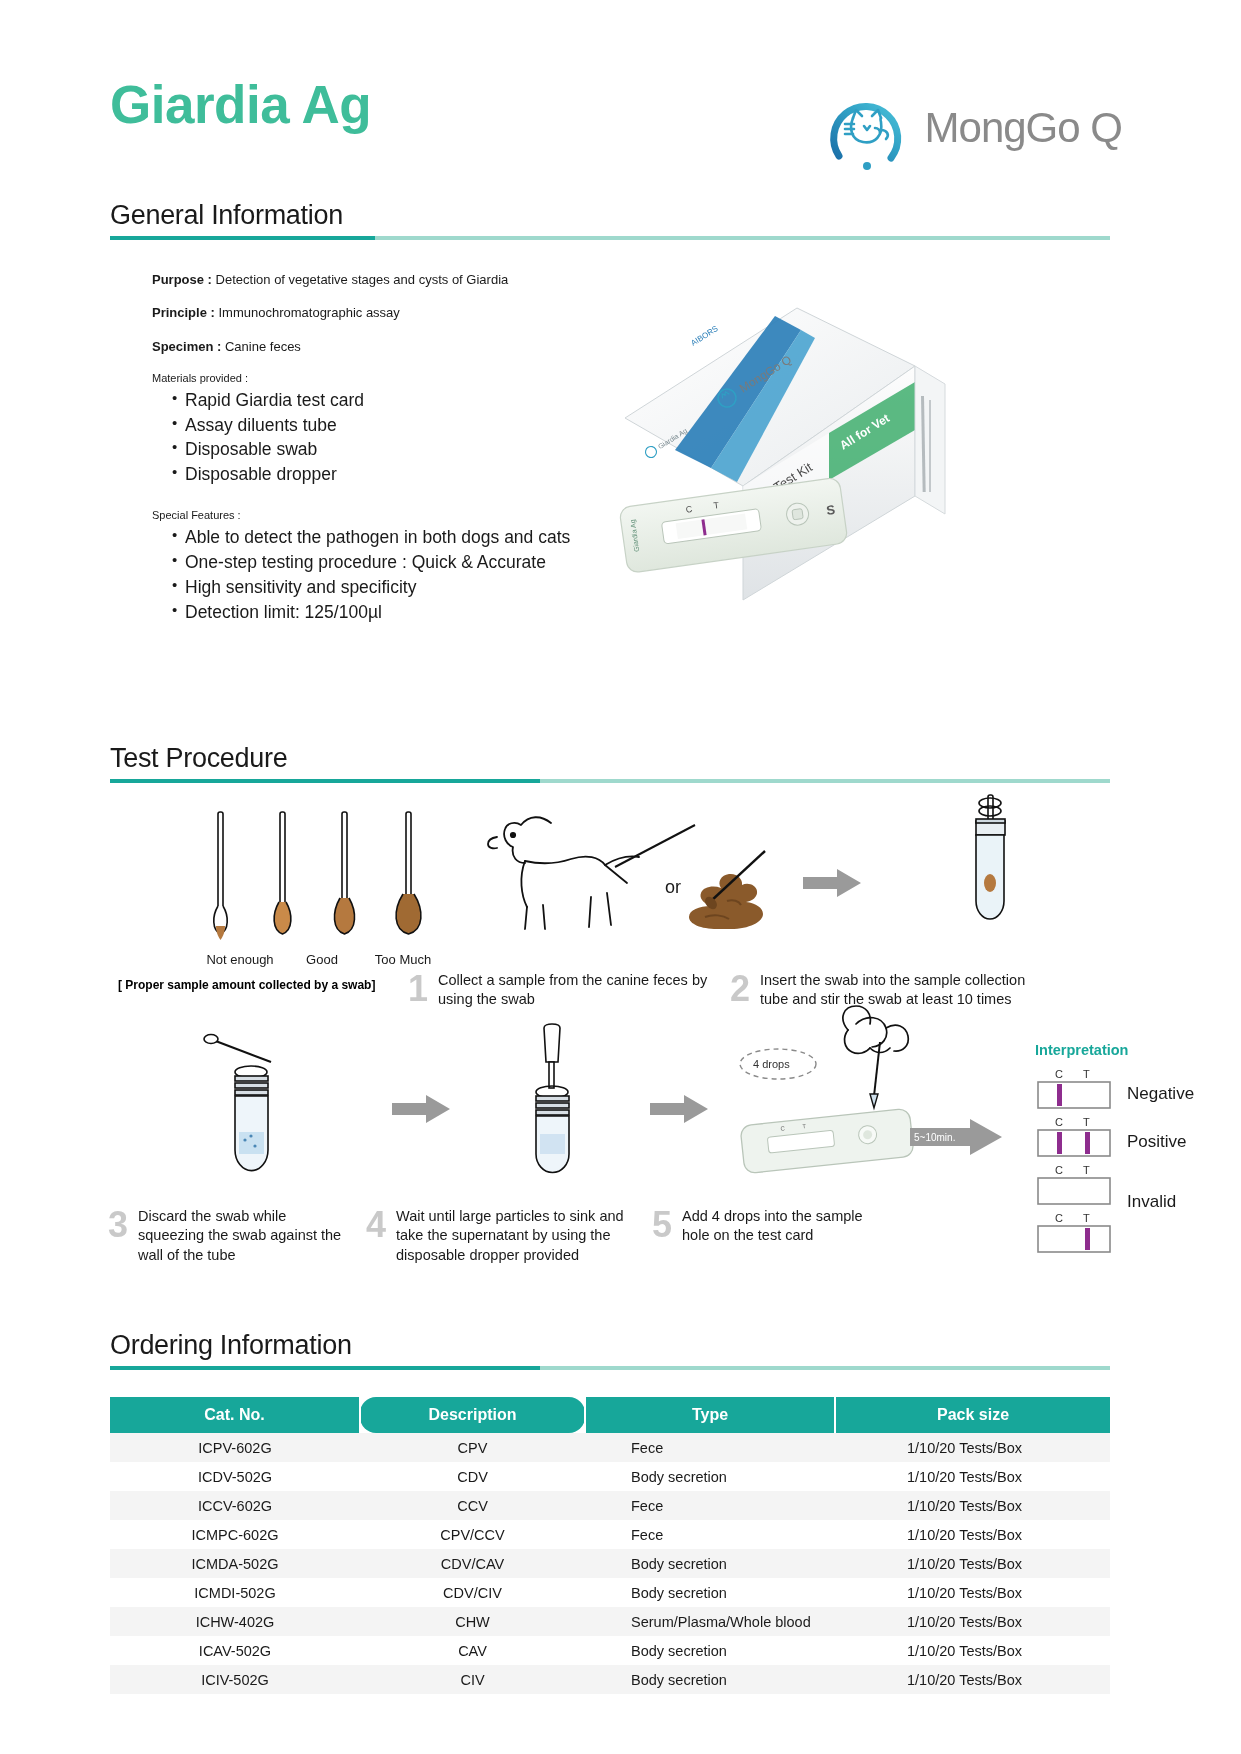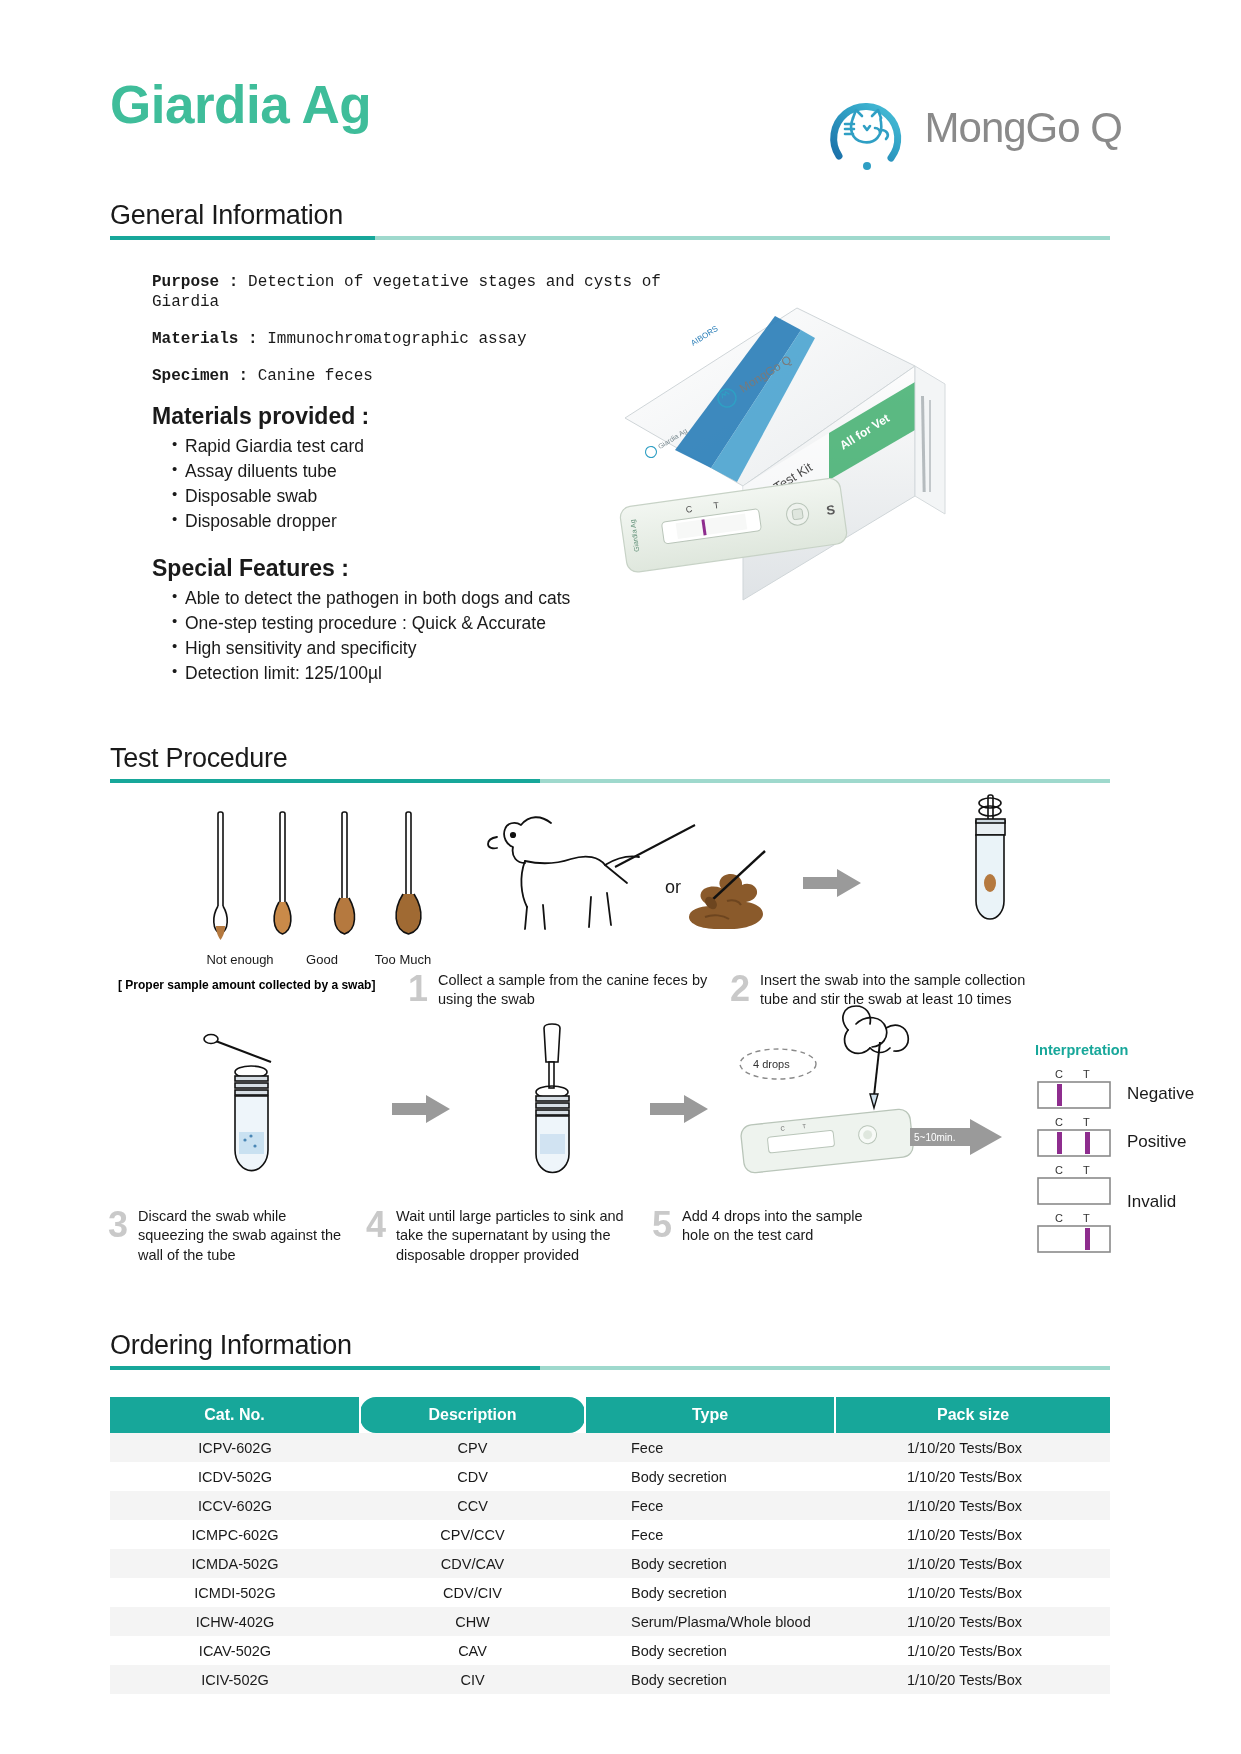--- a/index.html
+++ b/index.html
@@ -29,23 +29,23 @@
   .section-head .label {
     font-size:27px; color:#1a1a1a; font-weight:400; letter-spacing:-0.3px;
     padding-bottom:5px;
   }
   .rule { position:relative; height:4px; background:#9fd9cd; width:1000px; }
   .rule::before { content:""; position:absolute; left:0; top:0; height:4px; width:265px; background:#17a79a; }
   .rule.long::before { width:430px; }
 
   
   .info { position:absolute; left:152px; top:272px; width:520px; }
-  .info p { margin:0 0 17px 0; font-size:16px; line-height:1.25;font-family:Liberation Mono, monospace; }
+  .info p { margin:0 0 17px 0; font-size:13px; line-height:1.25; }
   .info p b { font-weight:bold; }
-  .info .grp { margin:0 0 4px 0; font-size:23px; font-weight:bold; }
+  .info .grp { margin:0 0 4px 0; font-size:11px; font-weight:normal; }
   .info ul { margin:0 0 22px 0; padding-left:20px; list-style:none; }
   .info ul li { font-size:17.5px; line-height:1.42; position:relative; padding-left:13px;}
   .info ul li::before { content:"•"; position:absolute; left:0; top:-1px; font-size:15px; }
 
   
   .kitphoto { position:absolute; left:615px; top:300px; width:500px; height:320px; }
 
   
   .proc { position:absolute; left:110px; top:800px; width:1010px; }
   .step-num { font-size:36px; color:#c9c9c9; font-weight:bold; line-height:1; }
@@ -111,21 +111,21 @@
     <div class="label">General Information</div>
     <div class="rule"></div>
   </div>
 
   <div class="info">
     <p>
       <b>Purpose :</b>
       <span>Detection of vegetative stages and cysts of Giardia</span>
     </p>
     <p>
-      <b>Materials :</b>
+      <b>Principle :</b>
       <span>Immunochromatographic assay</span>
     </p>
     <p>
       <b>Specimen :</b>
       <span>Canine feces</span>
     </p>
 
     <div class="grp">Materials provided :</div>
     <ul>
       <li>Rapid Giardia test card</li>

